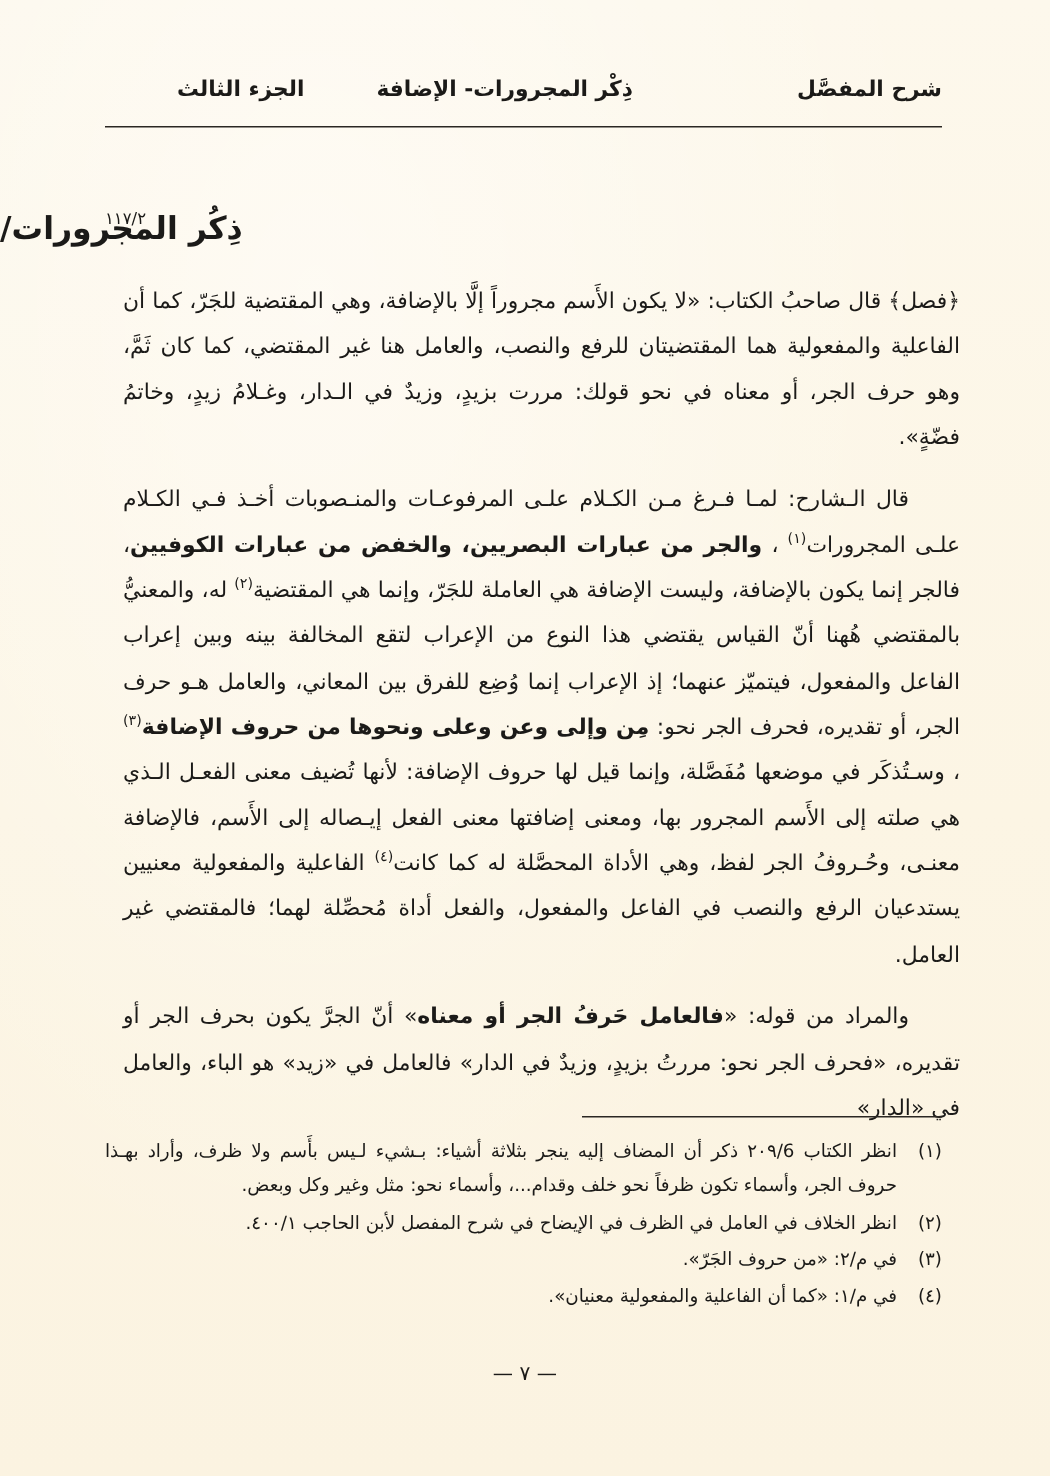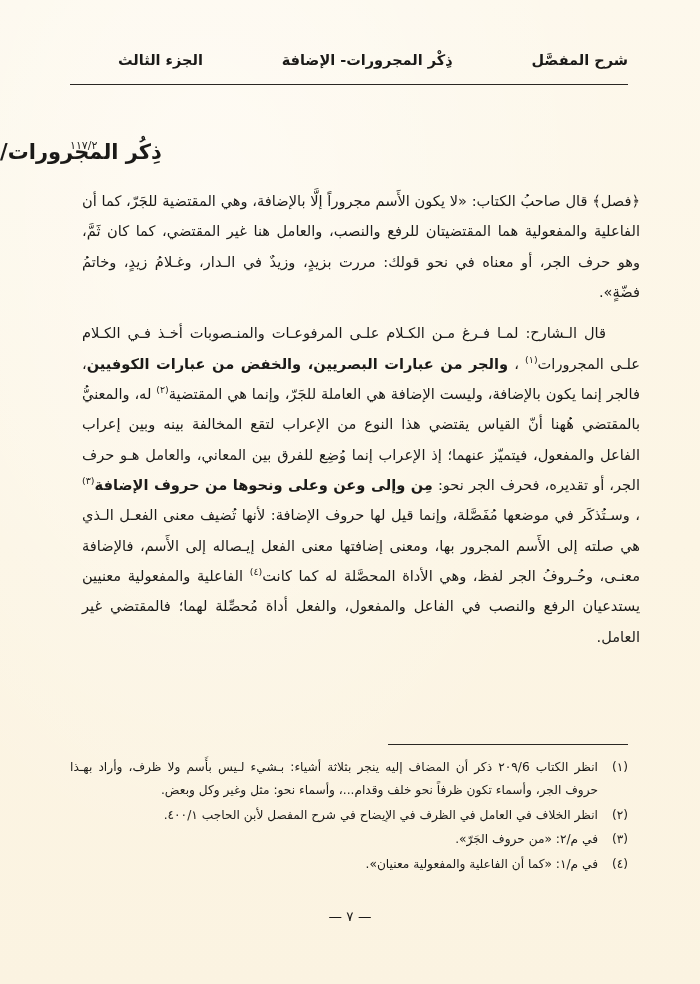--- a/index.html
+++ b/index.html
@@ -39,21 +39,21 @@
     font-size: 14.5px;
     font-weight: bold;
     letter-spacing: 0;
   }
   .running-head .rh-item {
     white-space: nowrap;
     margin-left: 48px;
   }
   .rh-center {
     flex: 1;
-    text-align: center;
+    text-align: left;
   }
   .head-rule {
     position: absolute;
     top: 84px;
     right: 72px;
     width: 558px;
     height: 0;
     border-top: 1.6px solid #2a2723;
   }
 
@@ -172,20 +172,21 @@
   </div>
   <div class="head-rule"></div>
 
   <div class="side-ref">١١٧/٢</div>
 
   <h1 class="chapter-title">ذِكُر المجرورات/</h1>
 
   <div class="body-area" id="body-area">
       <p class="para"><span>﴿فصل﴾ قال صاحبُ الكتاب: «لا يكون الأَسم مجروراً إلَّا بالإضافة، وهي المقتضية للجَرّ، كما أن الفاعلية والمفعولية هما المقتضيتان للرفع والنصب، والعامل هنا غير المقتضي، كما كان ثَمَّ، وهو حرف الجر، أو معناه في نحو قولك: مررت بزيدٍ، وزيدٌ في الـدار، وغـلامُ زيدٍ، وخاتمُ فضّةٍ».</span></p>
       <p class="para indent"><span>قال الـشارح: لمـا فـرغ مـن الكـلام علـى المرفوعـات والمنـصوبات أخـذ فـي الكـلام علـى المجرورات</span><sup class="fn">(١)</sup><span> ، </span><span class="bold">والجر من عبارات البصريين، والخفض من عبارات الكوفيين</span><span>، فالجر إنما يكون بالإضافة، وليست الإضافة هي العاملة للجَرّ، وإنما هي المقتضية</span><sup class="fn">(٢)</sup><span> له، والمعنيُّ بالمقتضي هُهنا أنّ القياس يقتضي هذا النوع من الإعراب لتقع المخالفة بينه وبين إعراب الفاعل والمفعول، فيتميّز عنهما؛ إذ الإعراب إنما وُضِع للفرق بين المعاني، والعامل هـو حرف الجر، أو تقديره، فحرف الجر نحو: </span><span class="bold">مِن وإلى وعن وعلى ونحوها من حروف الإضافة</span><sup class="fn">(٣)</sup><span> ، وسـتُذكَر في موضعها مُفَصَّلة، وإنما قيل لها حروف الإضافة: لأنها تُضيف معنى الفعـل الـذي هي صلته إلى الأَسم المجرور بها، ومعنى إضافتها معنى الفعل إيـصاله إلى الأَسم، فالإضافة معنـى، وحُـروفُ الجر لفظ، وهي الأداة المحصَّلة له كما كانت</span><sup class="fn">(٤)</sup><span> الفاعلية والمفعولية معنيين يستدعيان الرفع والنصب في الفاعل والمفعول، والفعل أداة مُحصِّلة لهما؛ فالمقتضي غير العامل.</span></p>
+      <p class="para indent"><span>والمراد من قوله: «</span><span class="bold">فالعامل حَرفُ الجر أو معناه</span><span>» أنّ الجرَّ يكون بحرف الجر أو تقديره، «فحرف الجر نحو: مررتُ بزيدٍ، وزيدٌ في الدار» فالعامل في «زيد» هو الباء، والعامل في «الدار»</span></p>
     </div>
 
   <div class="fn-rule"></div>
   <div class="footnotes" id="footnote-list">
       <div class="fn-row">
         <span class="fn-marker">(١)</span>
         <span class="fn-text">انظر الكتاب ٢٠٩/6 ذكر أن المضاف إليه ينجر بثلاثة أشياء: بـشيء لـيس بأَسم ولا ظرف، وأراد بهـذا حروف الجر، وأسماء تكون ظرفاً نحو خلف وقدام...، وأسماء نحو: مثل وغير وكل وبعض.</span>
       </div>
       <div class="fn-row">
         <span class="fn-marker">(٢)</span>

